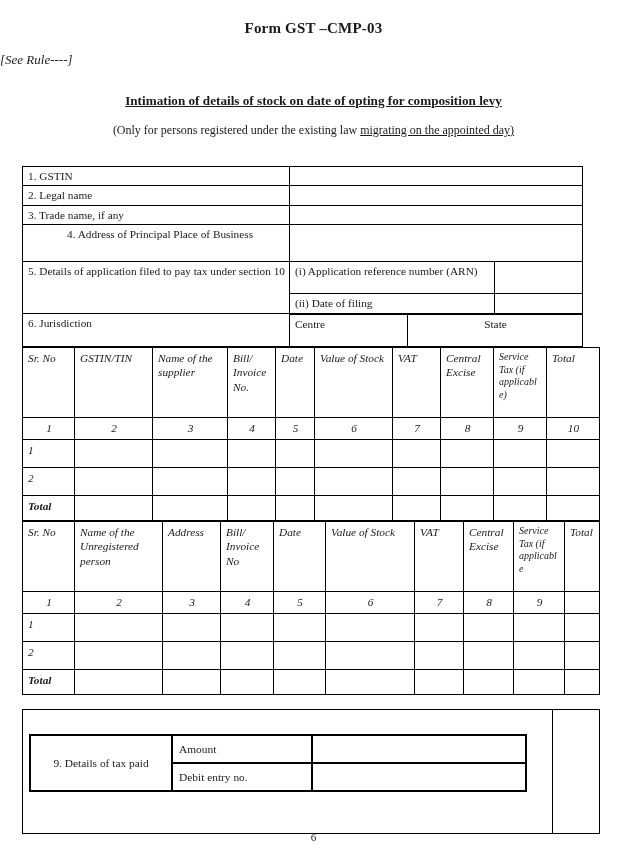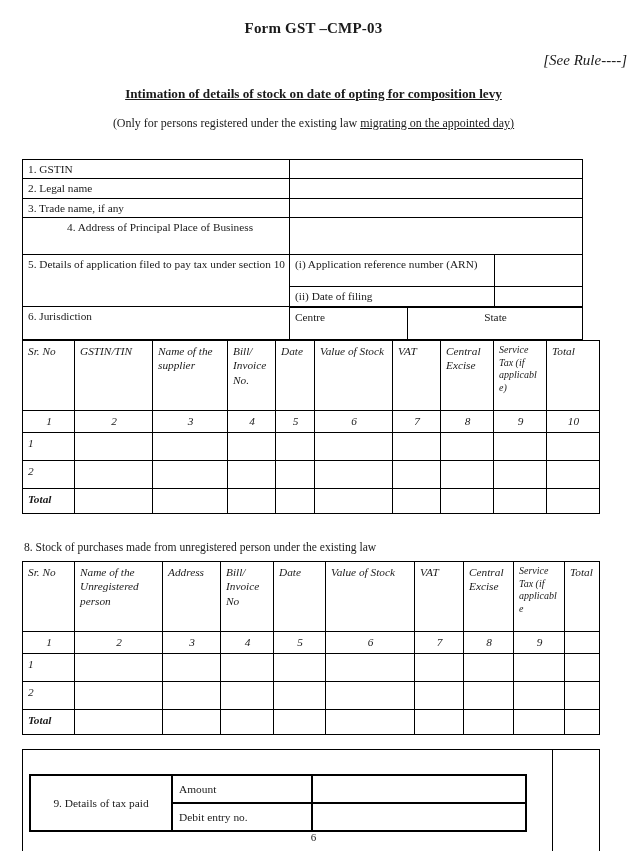--- a/index.html
+++ b/index.html
@@ -25,31 +25,31 @@
   
   .form-title {
     text-align: center;
     font-weight: bold;
     font-size: 15px;
     margin: 0;
     padding-top: 20px;
     letter-spacing: 0.2px;
   }
   .see-rule {
-    text-align: right;
+    text-align: left;
     font-style: italic;
-    font-size: 15px;
+    font-size: 13px;
     margin: 0;
     padding-top: 15px;
   }
   .main-heading {
     text-align: center;
     font-weight: bold;
     font-size: 13.2px;
-    margin: 0;
+    margin: 8px;
     padding-top: 17px;
   }
   .main-heading .ul { text-decoration: underline; }
   .sub-heading {
     text-align: center;
     font-size: 12px;
     margin: 11px;
     padding-top: 3px;
   }
   .sub-heading .ul2 { text-decoration: underline; }
@@ -289,21 +289,20 @@
           <td class="totrow"></td>
           <td class="totrow"></td>
           <td class="totrow"></td>
           <td class="totrow"></td>
           <td class="totrow"></td>
         </tr>
       </tbody>
     </table>
   </div>
 
-  <div class="section-caption cap8">8.  Stock of purchases made from unregistered person under the existing law</div>
   <div class="t-wrap">
     <table class="grid stock t8">
       <colgroup>
         <col class="c1">
           <col class="c2">
           <col class="c3">
           <col class="c4">
           <col class="c5">
         <col class="c6">
           <col class="c7">

